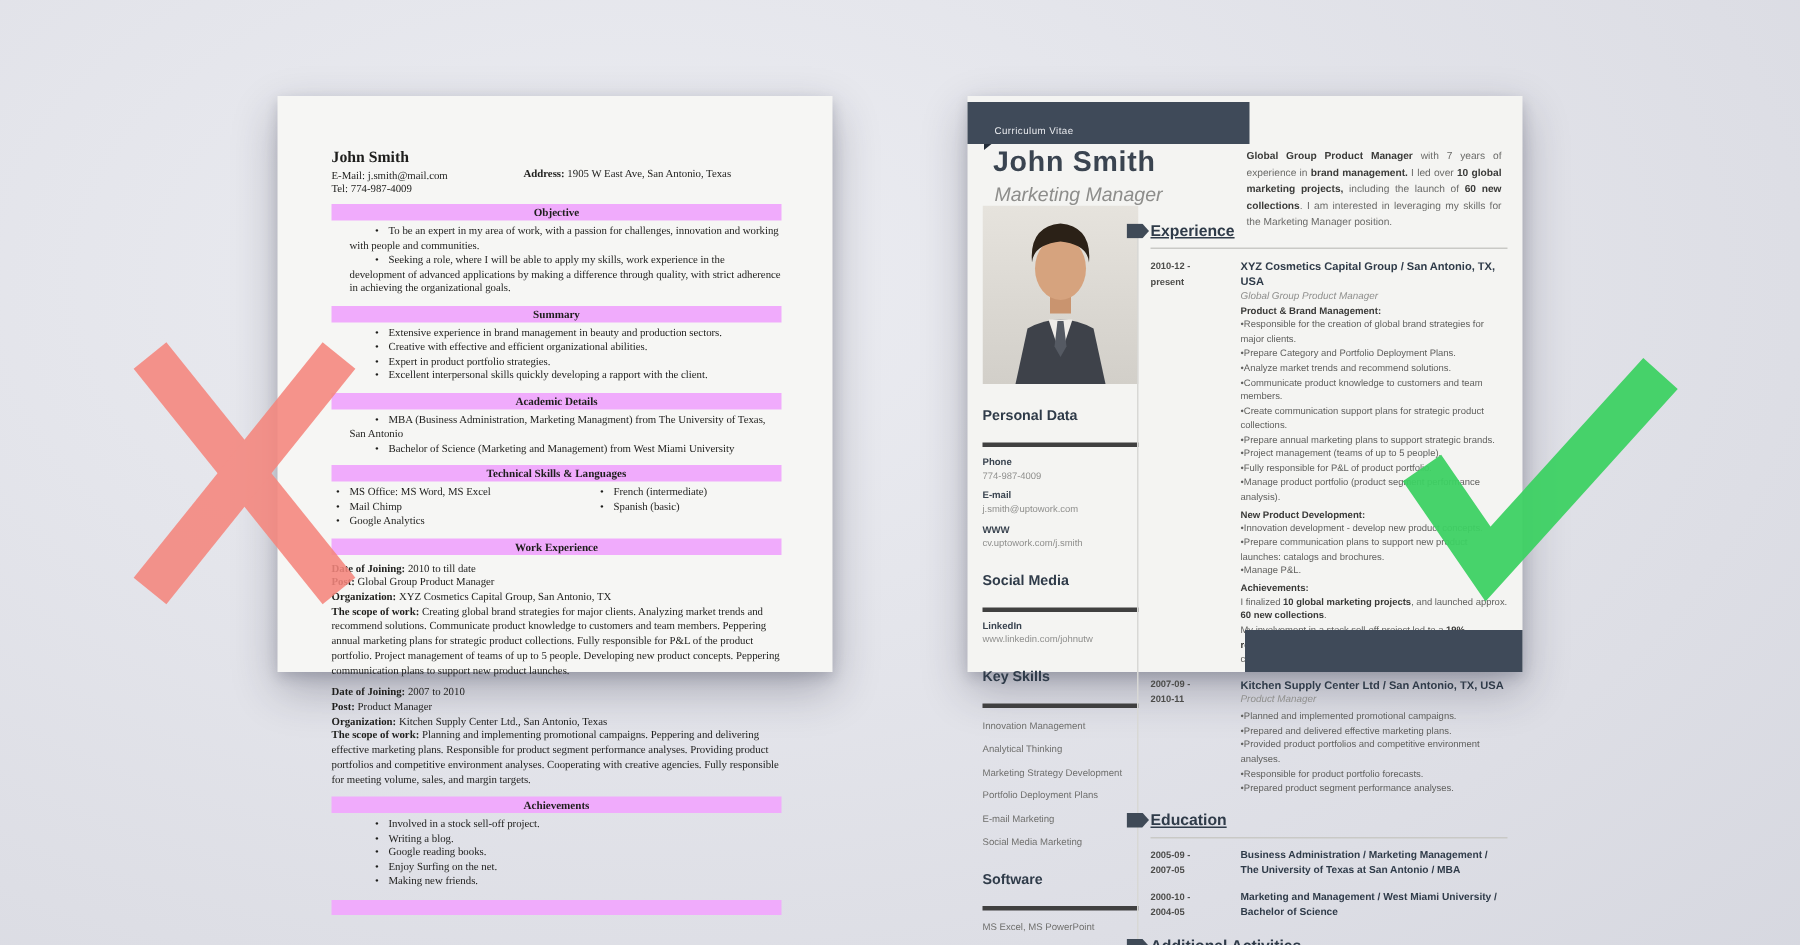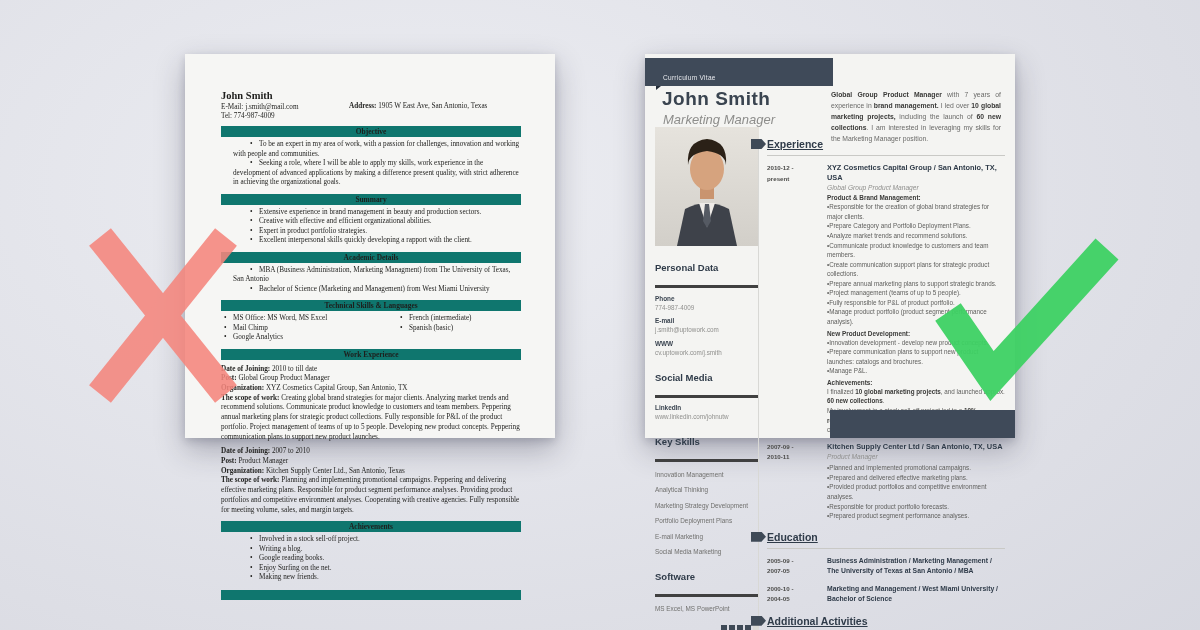--- a/index.html
+++ b/index.html
@@ -6,33 +6,33 @@
   html,body { width:1200px; height:630px; overflow:hidden; }
   body { font-family:"Liberation Sans", sans-serif; }
 
   .canvas {
     position:relative; width:1200px; height:630px;
     background: radial-gradient(130% 150% at 35% 30%, #ecedf2 0%, #dddee5 50%, #ccced8 100%);
     overflow:hidden;
   }
 
   .page {
-    position:absolute; top:54px; width:370px; height:384px;
+    position:absolute; top:64px; width:370px; height:384px;
     background:#f6f6f4;
     box-shadow: 0 12px 28px rgba(35,38,60,.30), 0 3px 8px rgba(35,38,60,.18);
   }
 
   
   .left-page { left:185px; padding:36px 34px 0 36px; font-family:"Liberation Serif", serif; color:#1e1e1c; }
   .lr-header { display:flex; justify-content:space-between; }
   .lr-name { font-size:10.5px; font-weight:bold; }
   .lr-line { font-size:7.2px; margin-top:1.5px; }
   .lr-address { font-size:7.2px; margin-top:12px; width:172px; }
   .lr-bar {
-    background:#0f766e; text-align:center; font-weight:bold;
+    background:#f0abfc; text-align:center; font-weight:bold;
     font-size:7.4px; padding:1px 0; margin:6px 0 3px;
   }
   .lr-bar.empty { height:10px; margin-top:7px; }
   .lr-item { font-size:7.2px; line-height:1.32; position:relative; padding-left:12px; }
   .lr-item::before { content:"\2022"; position:absolute; left:3px; }
   .indent { text-indent:26px; }
   .lr-skills { display:flex; }
   .lr-skills .col { width:50%; }
   .lr-job { margin-top:5px; font-size:7.2px; line-height:1.35; }
   .lr-job b, .lr-address b { font-weight:bold; }
@@ -108,21 +108,21 @@
         <div class="lr-line">Tel: 774-987-4009</div>
       </div>
       <div class="lr-address">
         <b>Address:</b>
         <span>1905 W East Ave, San Antonio, Texas</span>
       </div>
     </div>
 
     <div class="lr-bar">Objective</div>
     <div class="lr-item indent">To be an expert in my area of work, with a passion for challenges, innovation and working with people and communities.</div>
-    <div class="lr-item indent">Seeking a role, where I will be able to apply my skills, work experience in the development of advanced applications by making a difference present quality, with strict adherence in achieving the organizational goals.</div>
+    <div class="lr-item indent">Seeking a role, where I will be able to apply my skills, work experience in the development of advanced applications by making a difference through quality, with strict adherence in achieving the organizational goals.</div>
 
     <div class="lr-bar">Summary</div>
     <div class="lr-item indent">Extensive experience in brand management in beauty and production sectors.</div>
     <div class="lr-item indent">Creative with effective and efficient organizational abilities.</div>
     <div class="lr-item indent">Expert in product portfolio strategies.</div>
     <div class="lr-item indent">Excellent interpersonal skills quickly developing a rapport with the client.</div>
 
     <div class="lr-bar">Academic Details</div>
     <div class="lr-item indent">MBA (Business Administration, Marketing Managment) from The University of Texas, San Antonio</div>
     <div class="lr-item indent">Bachelor of Science (Marketing and Management) from West Miami University</div>

